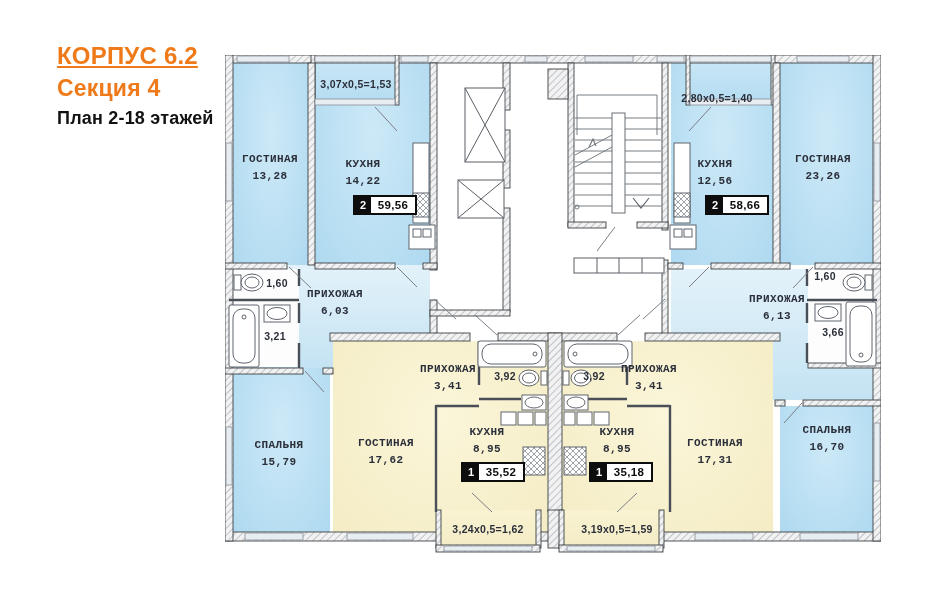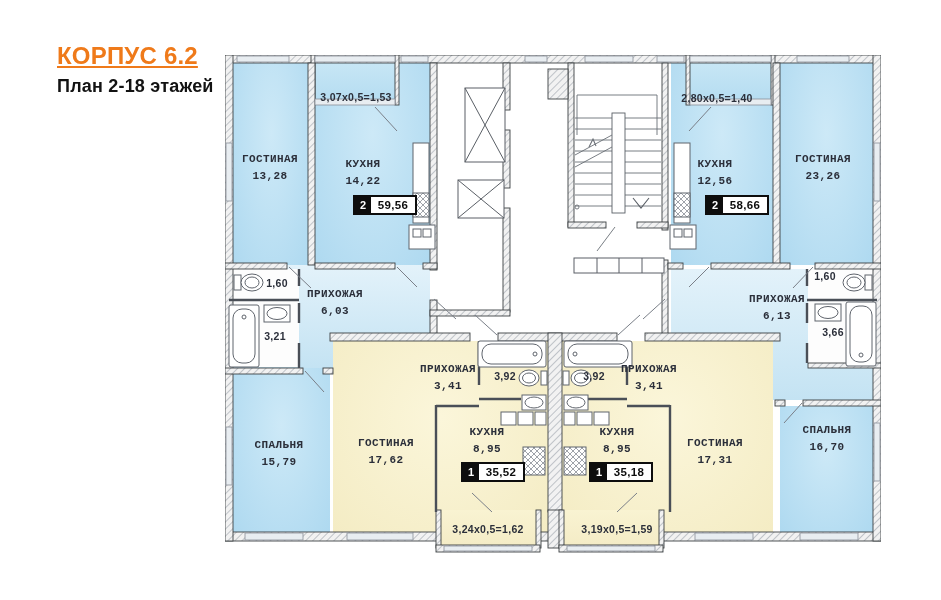--- a/index.html
+++ b/index.html
@@ -32,20 +32,21 @@
   .badge-area{min-width:34px;padding:0 5px;color:#0d0d0d;font-weight:bold;font-size:11.5px;
               display:flex;align-items:center;justify-content:center;letter-spacing:.3px;}
 </style>
 </head>
 <body>
 
 <div class="stage">
 
   <div class="titleblock">
     <div class="t1" style="color:#ef7a1a;text-decoration:underline;">КОРПУС 6.2</div>
+    <div class="t2" style="color:#ef7a1a;">Секция 4</div>
     <div class="t3">План 2-18 этажей</div>
   </div>
 
   <div class="plan">
 
     <div class="room blue" style="left:8px;top:8px;width:77px;height:202px;"></div>
     <div class="room blue" style="left:90px;top:8px;width:115px;height:202px;"></div>
     <div class="room blue-light" style="left:90px;top:8px;width:80px;height:40px;"></div>
     <div class="room blue-pale" style="left:8px;top:210px;width:197px;height:103px;"></div>
     <div class="room white-room" style="left:8px;top:214px;width:66px;height:30px;"></div>
@@ -326,21 +327,21 @@
     </svg>
 
     <div class="rlabel" style="left:45px;top:113px;">
       <div>ГОСТИНАЯ</div>
         <div class="area">13,28</div>
     </div>
     <div class="rlabel" style="left:138px;top:118px;">
       <div>КУХНЯ</div>
         <div class="area">14,22</div>
     </div>
-    <div class="slabel" style="left:131px;top:42px;">3,07x0,5=1,53</div>
+    <div class="slabel" style="left:131px;top:29px;">3,07x0,5=1,53</div>
     <div class="badge" style="left:128px;top:140px;">
       <span class="badge-num">2</span>
       <span class="badge-area">59,56</span>
     </div>
     <div class="rlabel" style="left:110px;top:248px;">
       <div>ПРИХОЖАЯ</div>
         <div class="area">6,03</div>
     </div>
     <div class="slabel" style="left:52px;top:228px;">1,60</div>
     <div class="slabel" style="left:50px;top:281px;">3,21</div>

